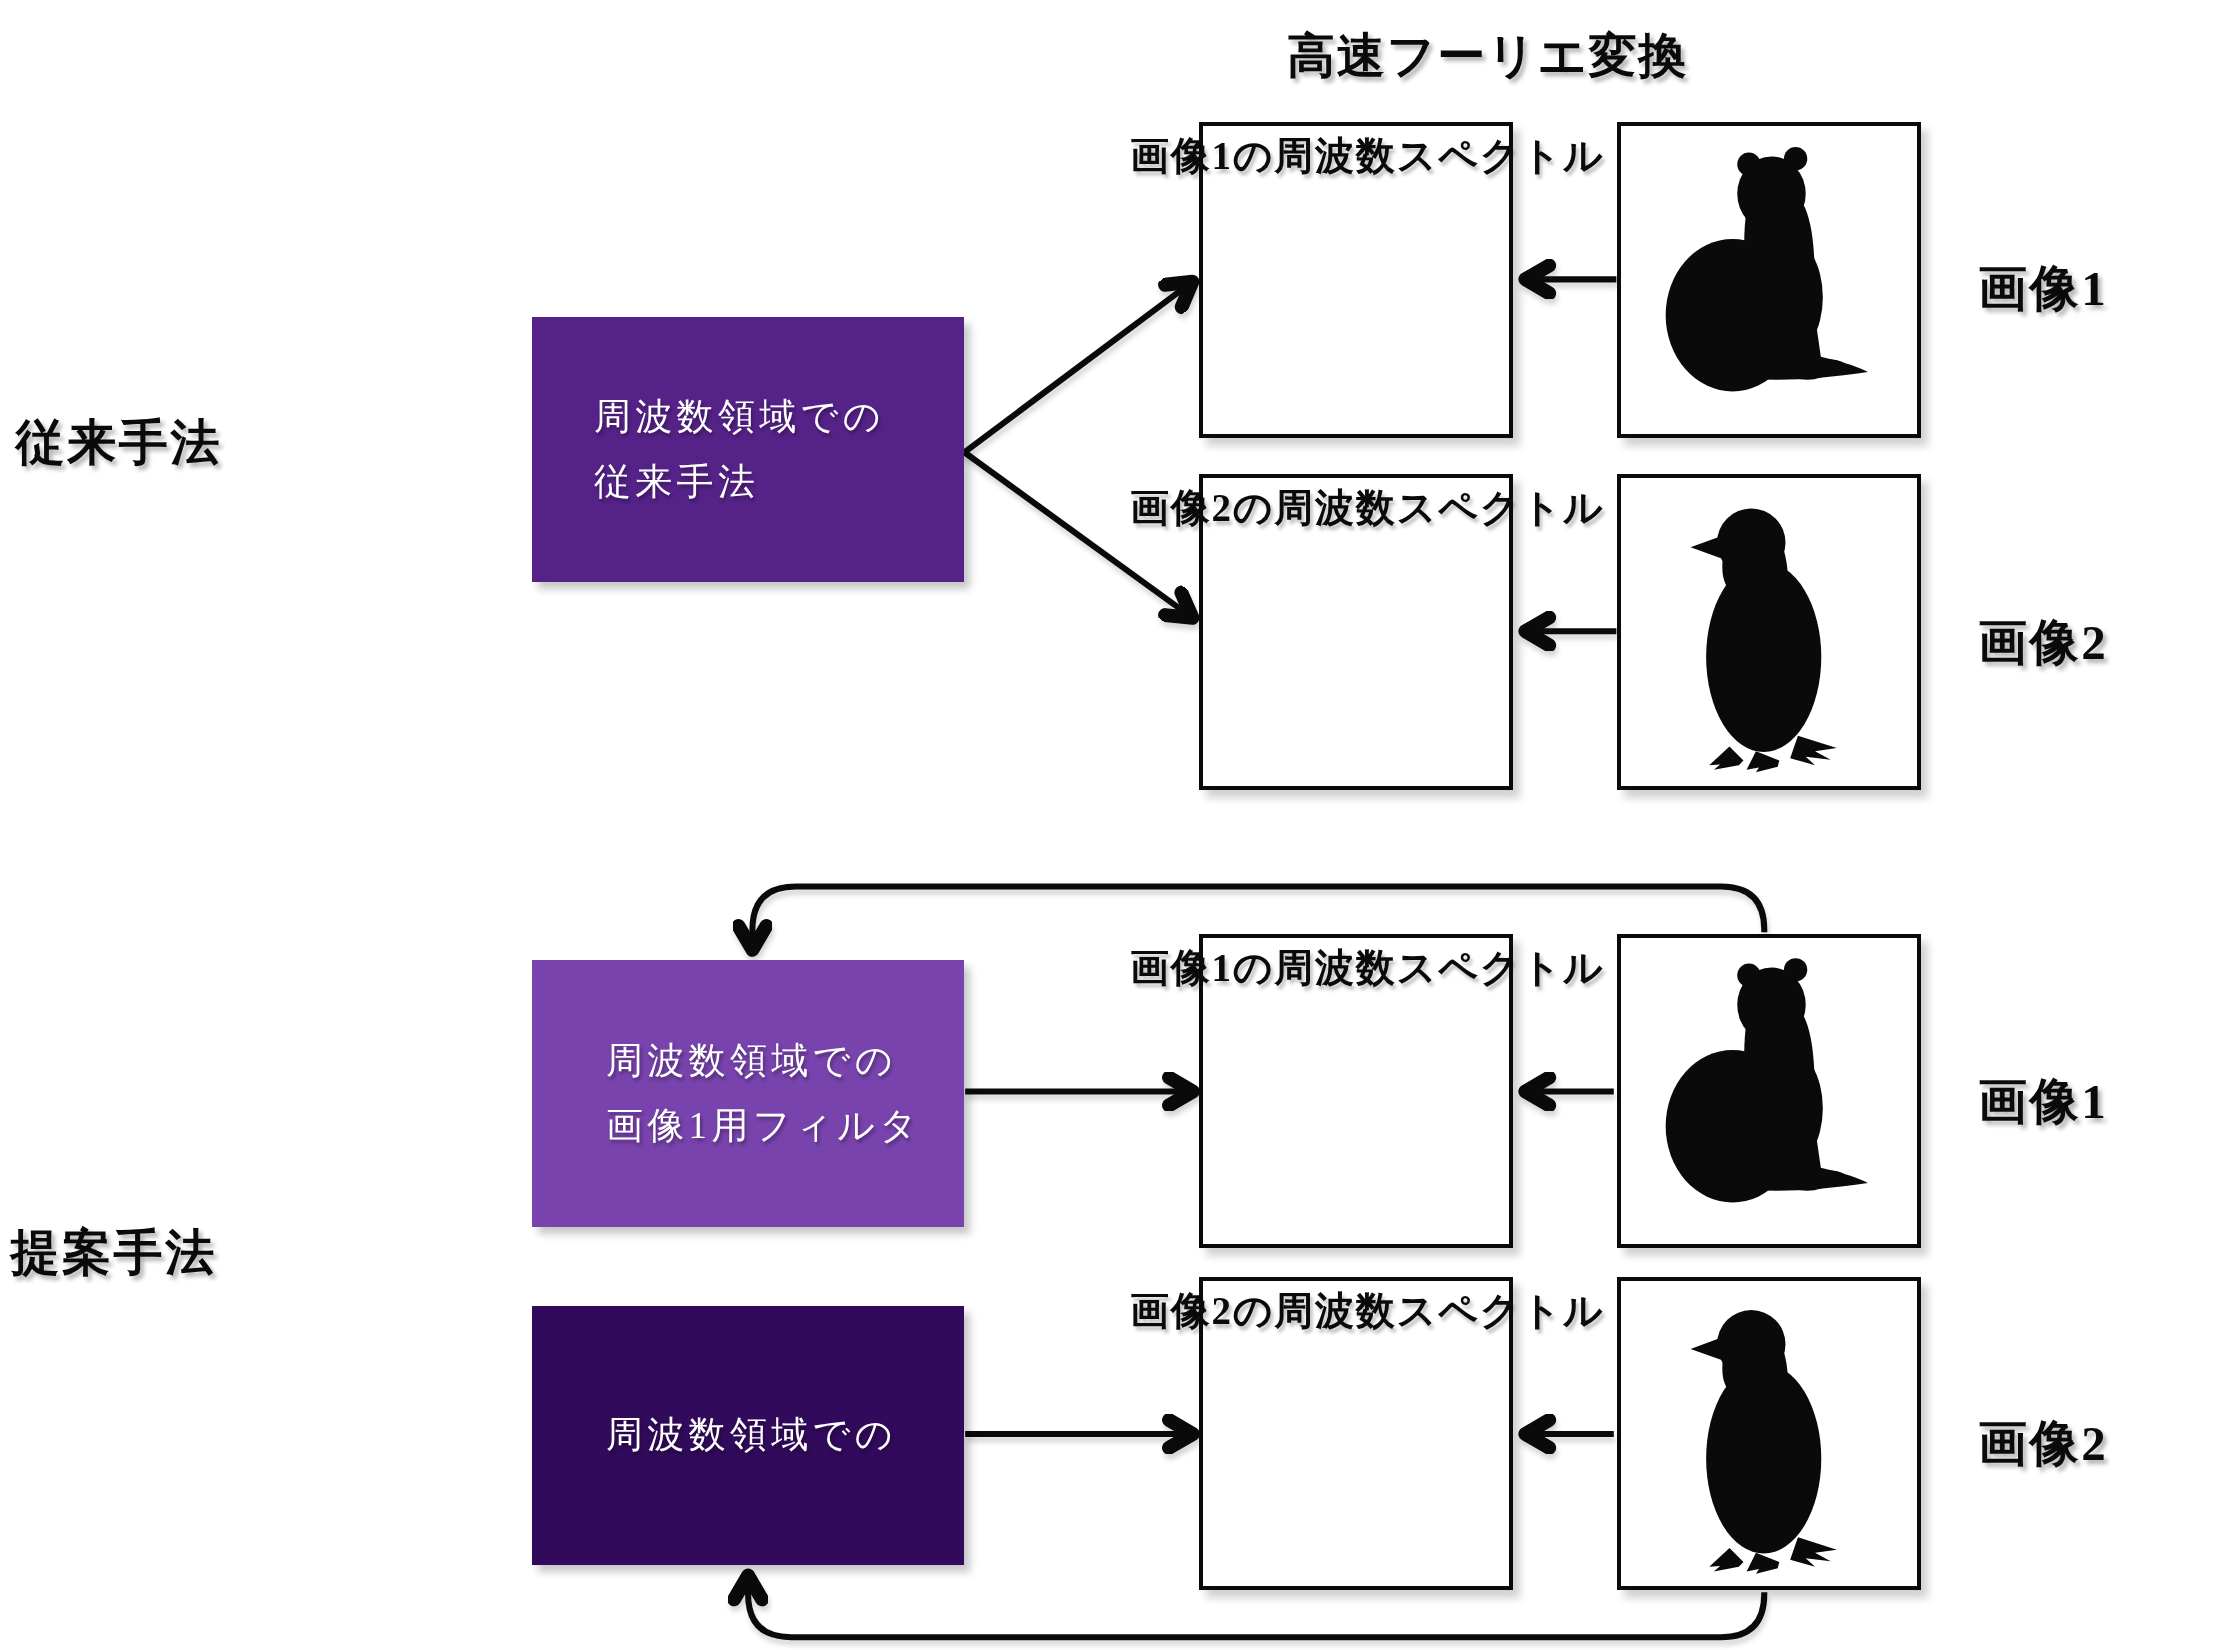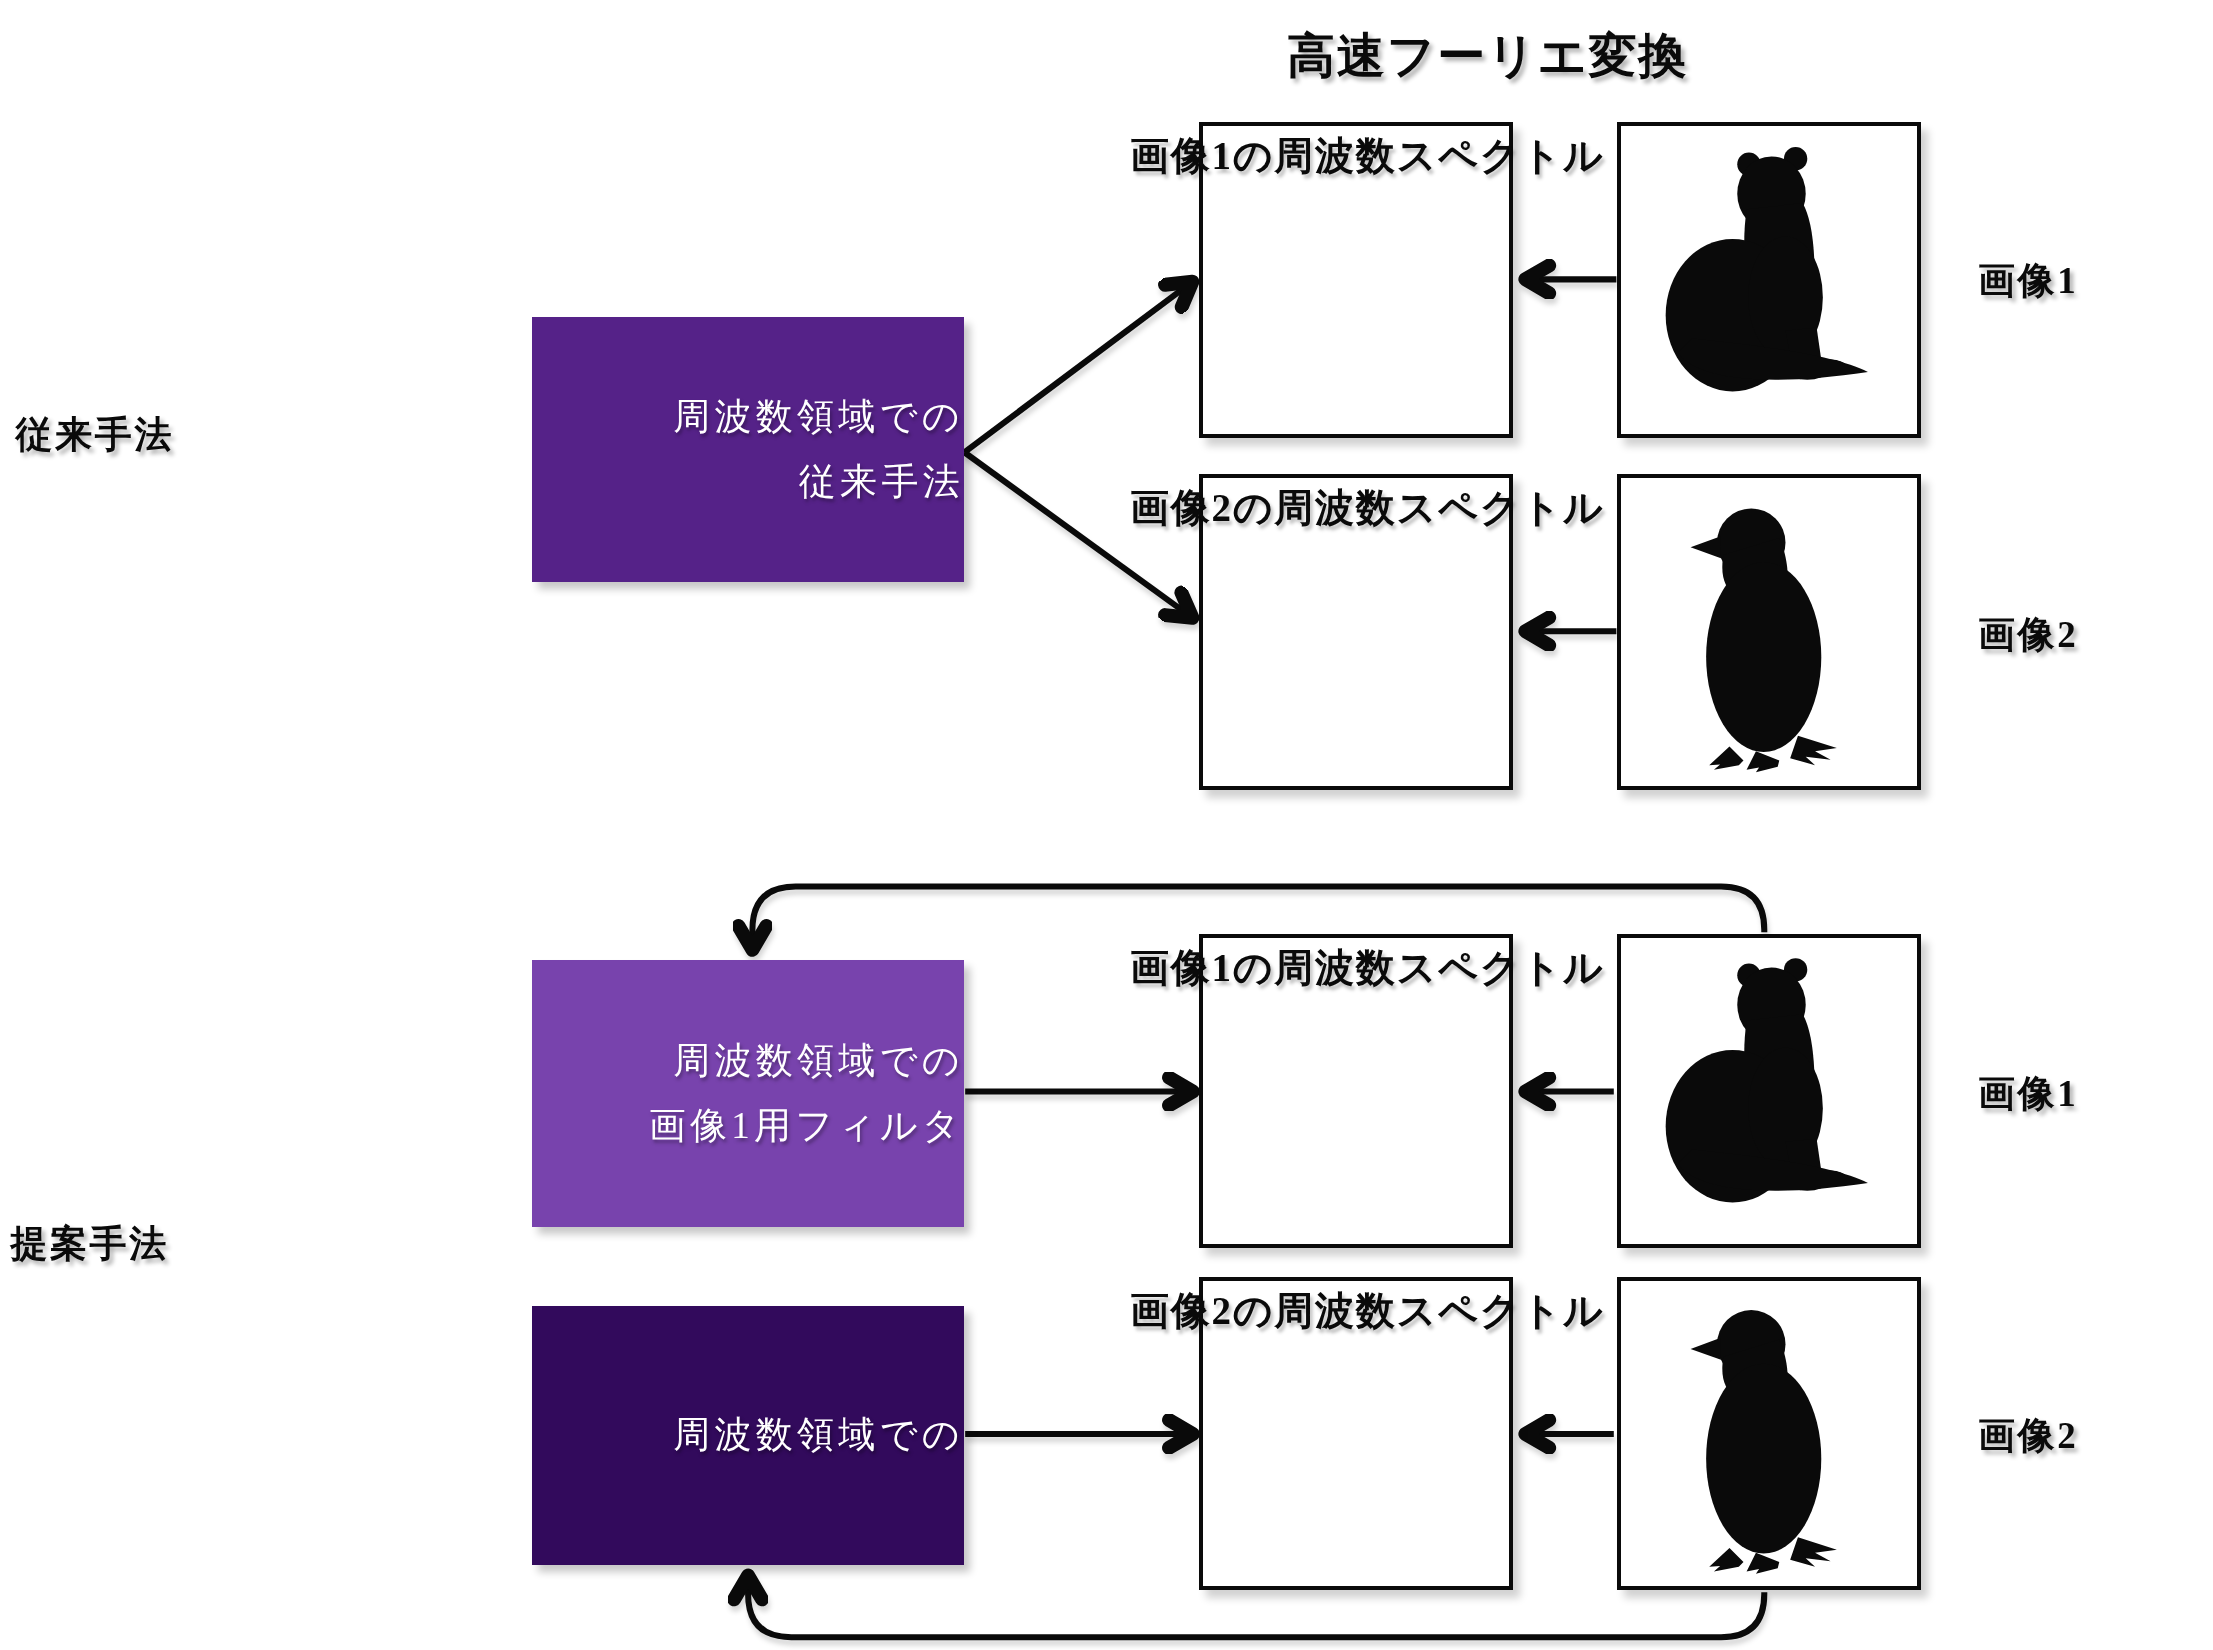--- a/index.html
+++ b/index.html
@@ -4,31 +4,30 @@
 <style>
   html,body{margin:0;padding:0;background:#ffffff;}
   .canvas{
     position:relative;width:2214px;height:1651px;background:#ffffff;overflow:hidden;
     font-family:Liberation Serif, serif;color:#0a0a0a;
   }
   .arrows{position:absolute;left:0;top:0;width:2214px;height:1651px;pointer-events:none;}
   .arrows path{stroke:#0a0a0a;stroke-width:7;fill:none;stroke-linejoin:round;
     filter:drop-shadow(2px 6px 3px rgba(0,0,0,0.16));}
   .big-label{
-    position:absolute;font-weight:800;font-size:37px;letter-spacing:2.6px;
+    position:absolute;font-weight:800;font-size:49px;letter-spacing:2.6px;
     text-shadow:3.5px 4.3px 4.3px rgba(0,0,0,0.30);white-space:nowrap;
   }
   .fig-title{position:absolute;font-weight:800;font-size:48px;letter-spacing:1.7px;
     text-shadow:3.5px 4.3px 4.3px rgba(0,0,0,0.30);white-space:nowrap;}
   .filter-box{
     position:absolute;display:flex;flex-direction:column;justify-content:center;
     color:#ffffff;font-size:37px;font-weight:500;letter-spacing:4.3px;line-height:1.75;
     padding-left:62px;box-sizing:border-box;
     box-shadow:6px 7px 7.8px rgba(0,0,0,0.22);
-    align-items:flex-end;
   }
   .filter-box .l{text-shadow:1.7px 2.6px 3.5px rgba(0,0,0,0.35);white-space:nowrap;}
   .spec-box{
     position:absolute;background:#ffffff;border:4.3px solid #0a0a0a;box-sizing:border-box;
     display:flex;flex-direction:row;justify-content:center;
     font-size:39px;font-weight:800;letter-spacing:1.7px;line-height:1.55;
     padding-left:22.5px;box-shadow:7px 7.8px 7.8px rgba(0,0,0,0.18);
   }
   .spec-box .l{text-shadow:2.6px 3.5px 3.5px rgba(0,0,0,0.25);white-space:nowrap;}
   .img-box{

